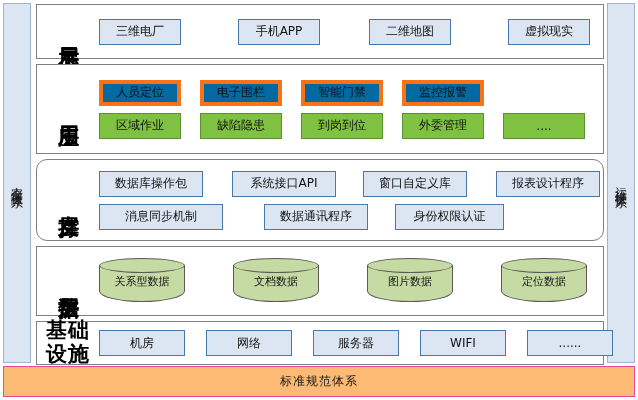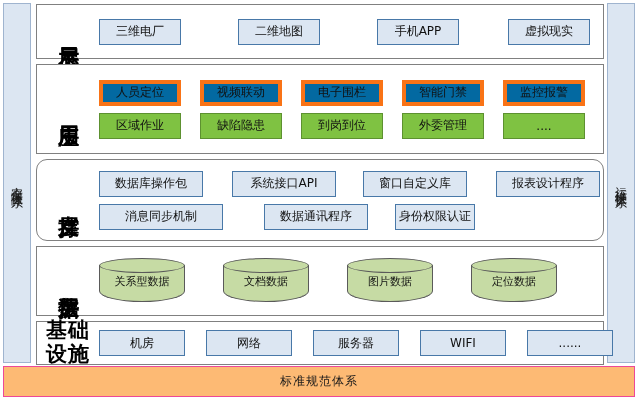--- a/index.html
+++ b/index.html
@@ -146,21 +146,21 @@
 
   
   .cyl-row {
     display: flex;
     align-items: center;
   }
   .cyl {
     position: relative;
     width: 96px;
     height: 46px;
-    margin-right: 28px;
+    margin-right: 38px;
   }
   .cyl-body {
     position: absolute;
     left: 0;
     top: 7px;
     width: 86px;
     height: 37px;
     background: #c6dba4;
     border-left: 1px solid #5a5a5a;
     border-right: 1px solid #5a5a5a;
@@ -202,32 +202,31 @@
   <div class="rail rail-right">
     <span class="rail-text">运行维护体系</span>
   </div>
 
   <div class="stack" id="stack">
       <div class="band" style="top: 2px; height: 55px;">
         <div class="band-label vertical">展示层</div>
         <div class="band-body">
           <div class="row">
             <div class="chip blue" style="width: 82px; margin-right: 48px;">三维电厂</div>
+            <div class="chip blue" style="width: 82px; margin-right: 40px;">手机APP</div>
             <div class="chip blue" style="width: 82px; margin-right: 48px;">二维地图</div>
-            <div class="chip blue" style="width: 82px; margin-right: 40px;">手机APP</div>
             <div class="chip blue" style="width: 82px; margin-right: 0px;">虚拟现实</div>
           </div>
         </div>
       </div>
       <div class="band" style="top: 62px; height: 90px;">
         <div class="band-label vertical">应用层</div>
         <div class="band-body">
           <div class="row">
             <div class="chip yellow" style="width: 82px; margin-right: 10px;">人员定位</div>
-            <div class="chip yellow" style="width: 82px; margin-right: 10px;">视频联动</div>
             <div class="chip yellow" style="width: 82px; margin-right: 10px;">电子围栏</div>
             <div class="chip yellow" style="width: 82px; margin-right: 10px;">智能门禁</div>
             <div class="chip yellow" style="width: 82px; margin-right: 3px;">监控报警</div>
           </div>
           <div class="row">
             <div class="chip green" style="width: 82px; margin-right: 10px;">区域作业</div>
             <div class="chip green" style="width: 82px; margin-right: 10px;">缺陷隐患</div>
             <div class="chip green" style="width: 82px; margin-right: 10px;">到岗到位</div>
             <div class="chip green" style="width: 82px; margin-right: 10px;">外委管理</div>
             <div class="chip green" style="width: 82px; margin-right: 0px;">....</div>
@@ -239,21 +238,21 @@
         <div class="band-body">
           <div class="row">
             <div class="chip blue" style="width: 104px; margin-right: 20px;">数据库操作包</div>
             <div class="chip blue" style="width: 104px; margin-right: 18px;">系统接口API</div>
             <div class="chip blue" style="width: 104px; margin-right: 20px; text-align: center;">窗口自定义库</div>
             <div class="chip blue" style="width: 104px; margin-right: 0px;">报表设计程序</div>
           </div>
           <div class="row">
             <div class="chip blue" style="width: 124px; margin-right: 32px; text-align: center;">消息同步机制</div>
             <div class="chip blue" style="width: 104px; margin-right: 18px;">数据通讯程序</div>
-            <div class="chip blue" style="width: 80px; margin-right: 0px;">身份权限认证</div>
+            <div class="chip blue" style="width: 109px; margin-right: 0px;">身份权限认证</div>
           </div>
         </div>
       </div>
       <div class="band" style="top: 244px; height: 70px;">
         <div class="band-label vertical">数据层</div>
         <div class="band-body">
           <div class="cyl-row">
             <div class="cyl">
               <div class="cyl-body"></div>
               <div class="cyl-top"></div>

